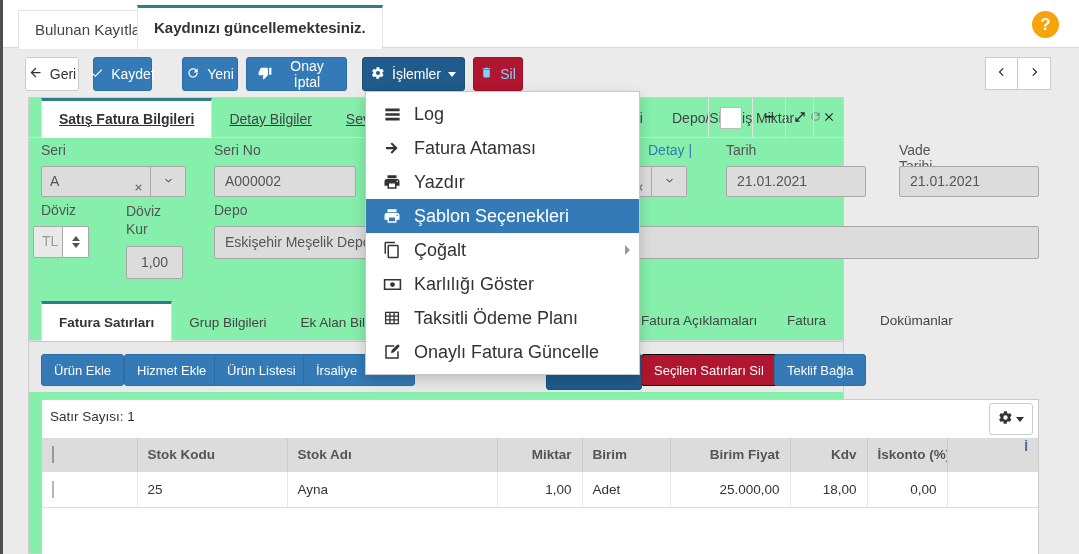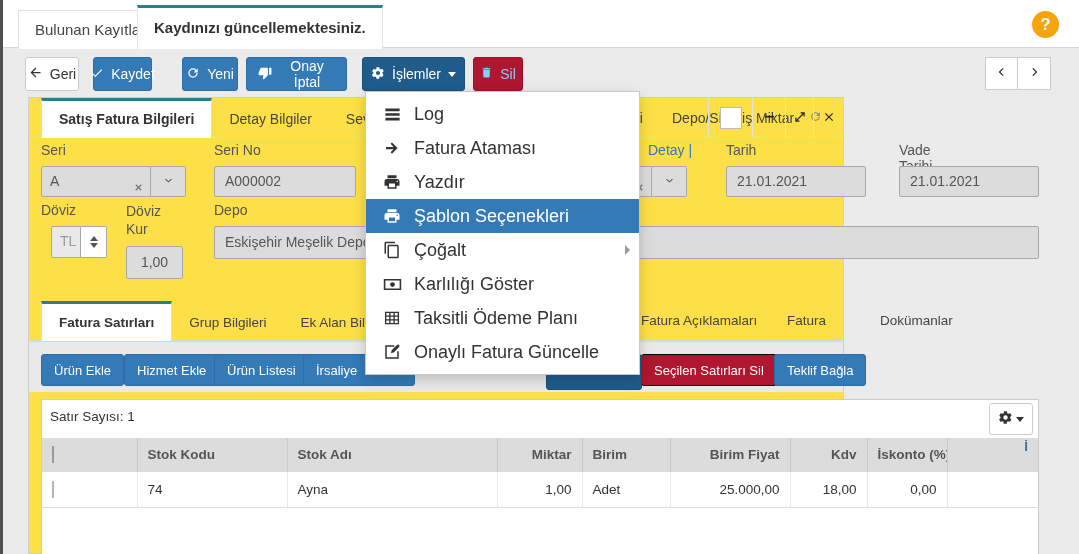--- a/index.html
+++ b/index.html
@@ -25,21 +25,21 @@
   .btn.light { background:#fff; border-color:#ccc; color:#333; }
   .btn.blue  { background:#337ab7; border-color:#2e6da4; color:#fff; }
   .btn.dark  { background:#1f5c8c; border-color:#1b5078; color:#fff; }
   .btn.red   { background:#b0162f; border-color:#9d1128; color:#7dd3fc; }
   .caret-down { width:0; height:0; border-left:4px solid transparent; border-right:4px solid transparent; border-top:5px solid currentColor; }
   .pager { position:absolute; left:985px; top:57px; display:flex; }
   .pager .pbtn { width:33px; height:33px; background:#fff; border:1px solid #ccc; display:flex; align-items:center; justify-content:center; color:#222; cursor:pointer; }
   .pager .pbtn + .pbtn { border-left:none; }
 
   
-  .panel { position:absolute; left:28px; top:97px; width:816px; height:457px; background:#fde047; border:1px solid #cfcfcf; }
+  .panel { position:absolute; left:28px; top:97px; width:816px; height:457px; background:#86efac; border:1px solid #cfcfcf;text-decoration:underline; }
   .ptabs { position:relative; height:40px; border-bottom:1px solid #ddd; display:flex; padding-left:12px; }
   .ptab { height:40px; line-height:37px; padding:3px 17px 0 17px; color:#444; cursor:pointer; white-space:nowrap; }
   .ptab.active { border:1px solid #ddd; border-bottom:none; border-top:3px solid #2e7d8e; padding-top:0; line-height:37px; font-weight:bold; background:#fff; color:#333; }
   .ptab-frag { position:absolute; left:606px; top:0; line-height:40px; color:#444; cursor:pointer; }
   .ptab-depo { position:absolute; left:643px; top:0; line-height:40px; color:#444; display:flex; align-items:center; gap:15px; cursor:pointer; }
   .wcontrols { position:absolute; right:0; top:0; height:40px; display:flex; }
   .wc { border-left:1px solid #e2e2e2; width:33px; height:40px; display:flex; align-items:center; justify-content:center; color:#222; cursor:pointer; }
   .wc.cbcell { width:44px; }
   .wc .box { width:22px; height:22px; border:1px solid #bbb; background:#fff; }
 
@@ -230,21 +230,21 @@
     </div>
     <div class="link" style="left:619px;top:44px;">Detay |</div>
 
     <div class="flabel" style="left:697px;top:44px;">Tarih</div>
     <div class="finput" style="left:697px;top:68px;width:140px;">21.01.2021</div>
 
     <div class="flabel" style="left:870px;top:44px;">Vade Tarihi</div>
     <div class="finput" style="left:870px;top:68px;width:140px;">21.01.2021</div>
 
     <div class="flabel" style="left:12px;top:104px;">Döviz</div>
-    <div class="combo" style="left:22px;top:128px;width:56px;height:32px;">
+    <div class="combo" style="left:4px;top:128px;width:56px;height:32px;">
       <div class="val" style="background:#e9e9e9;color:#999;"><span>TL</span></div>
       <div class="cbtn white spin" style="width:26px;">
           <i class="up"></i>
           <i class="dn"></i>
         </div>
     </div>
 
     <div class="flabel" style="left:97px;top:104px;width:46px;line-height:18px;">Döviz Kur</div>
     <div class="finput" style="left:97px;top:148px;width:57px;height:33px;line-height:31px;text-align:center;padding-left:0;">1,00</div>
 
@@ -301,21 +301,21 @@
             <td>Birim</td>
             <td class="r">Birim Fiyat</td>
             <td class="r">Kdv</td>
             <td class="r">İskonto (%)</td>
             <td class="r ifrag">İ</td>
           </tr>
         </thead>
         <tbody>
           <tr>
             <td><span class="cb"></span></td>
-            <td>74</td>
+            <td>25</td>
             <td>Ayna</td>
             <td class="r">1,00</td>
             <td>Adet</td>
             <td class="r">25.000,00</td>
             <td class="r">18,00</td>
             <td class="r">0,00</td>
             <td></td>
           </tr>
         </tbody>
       </table>

